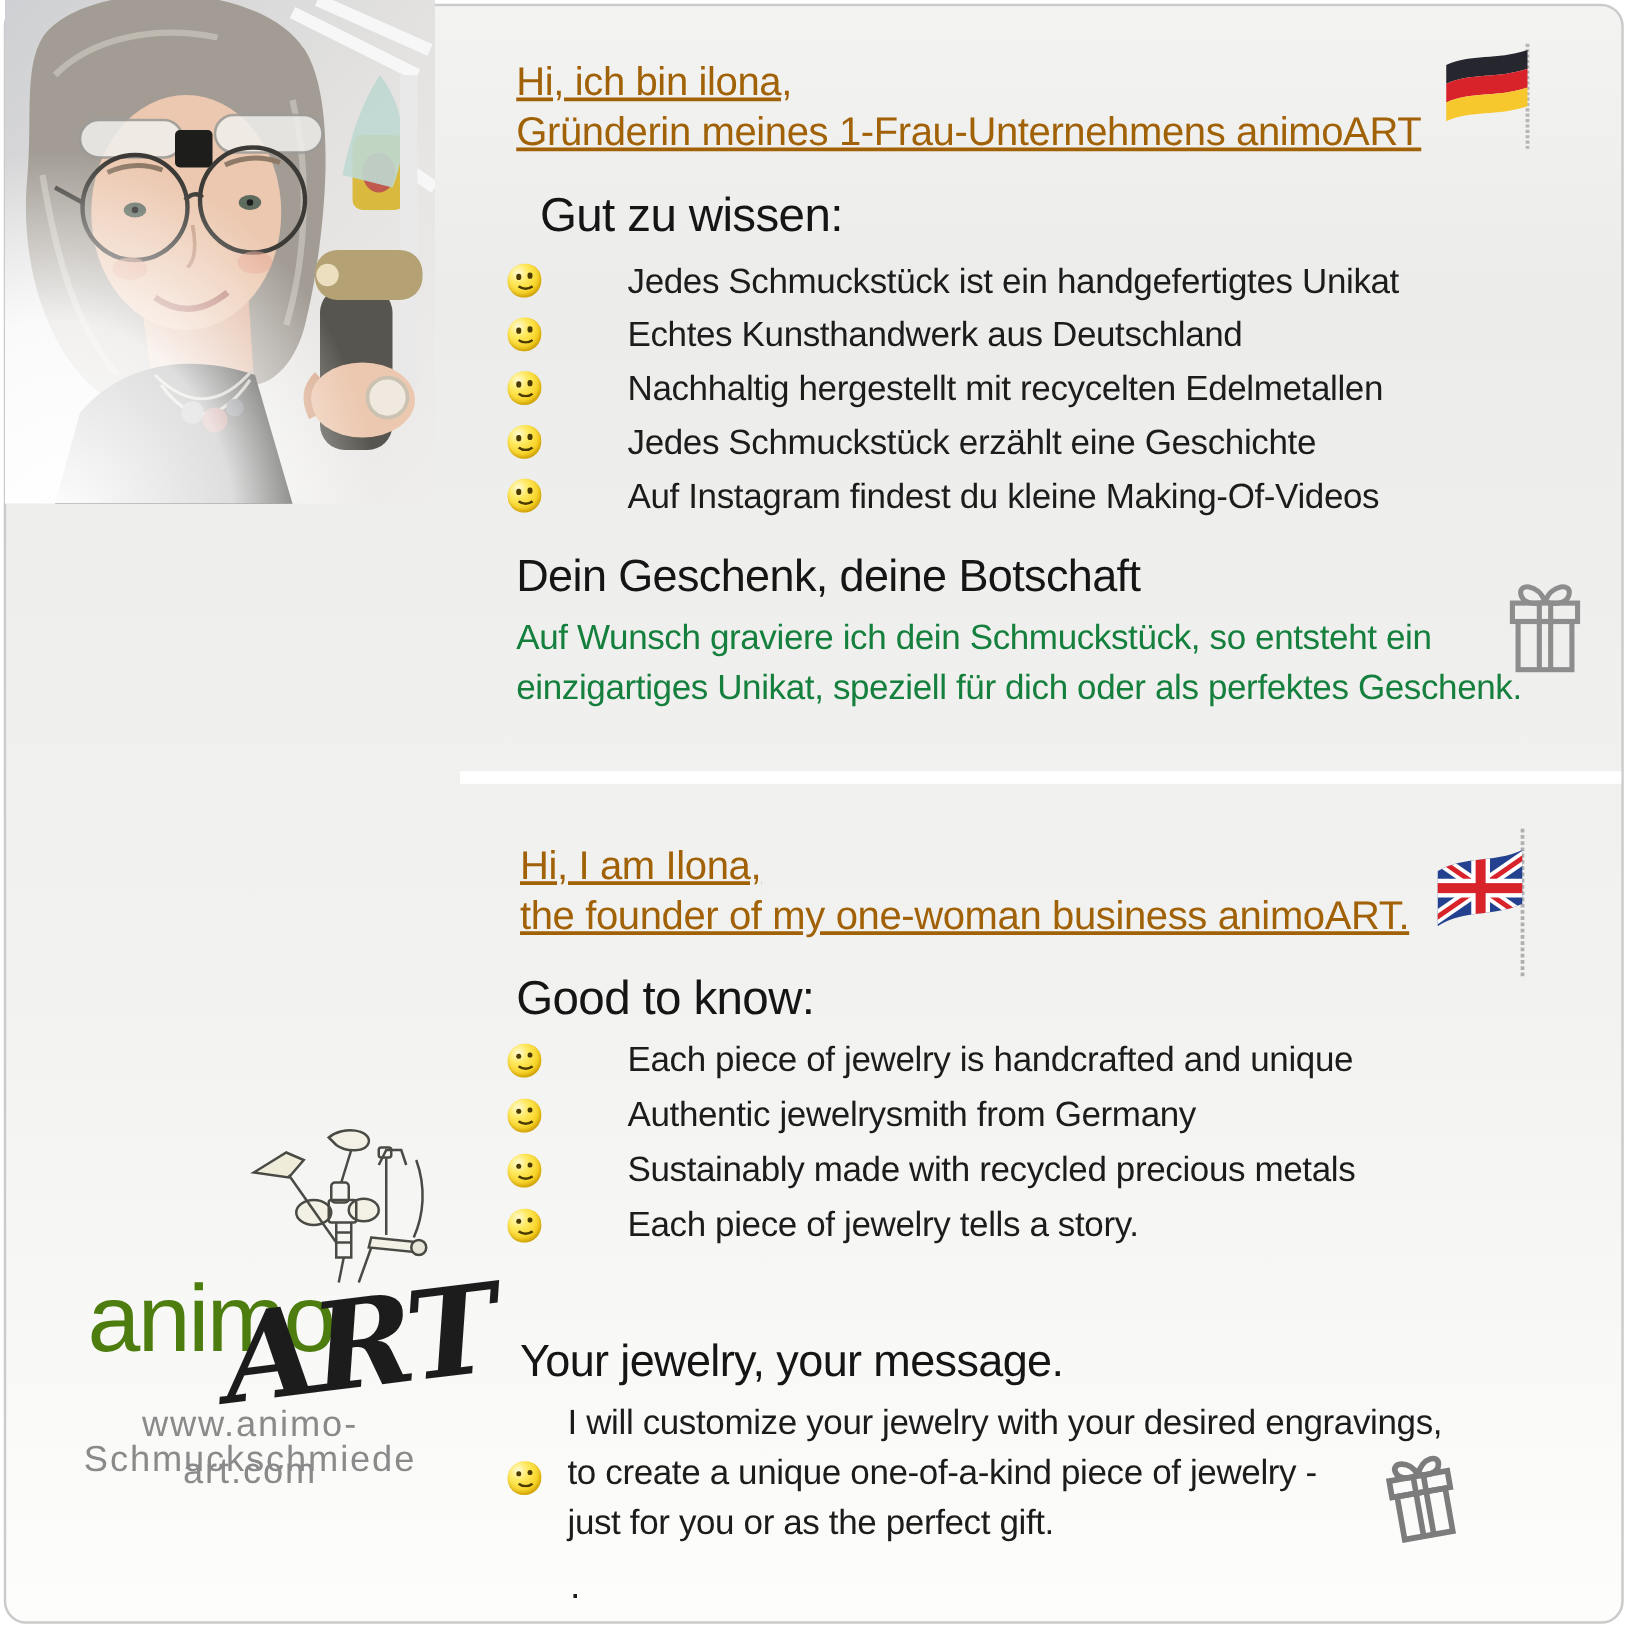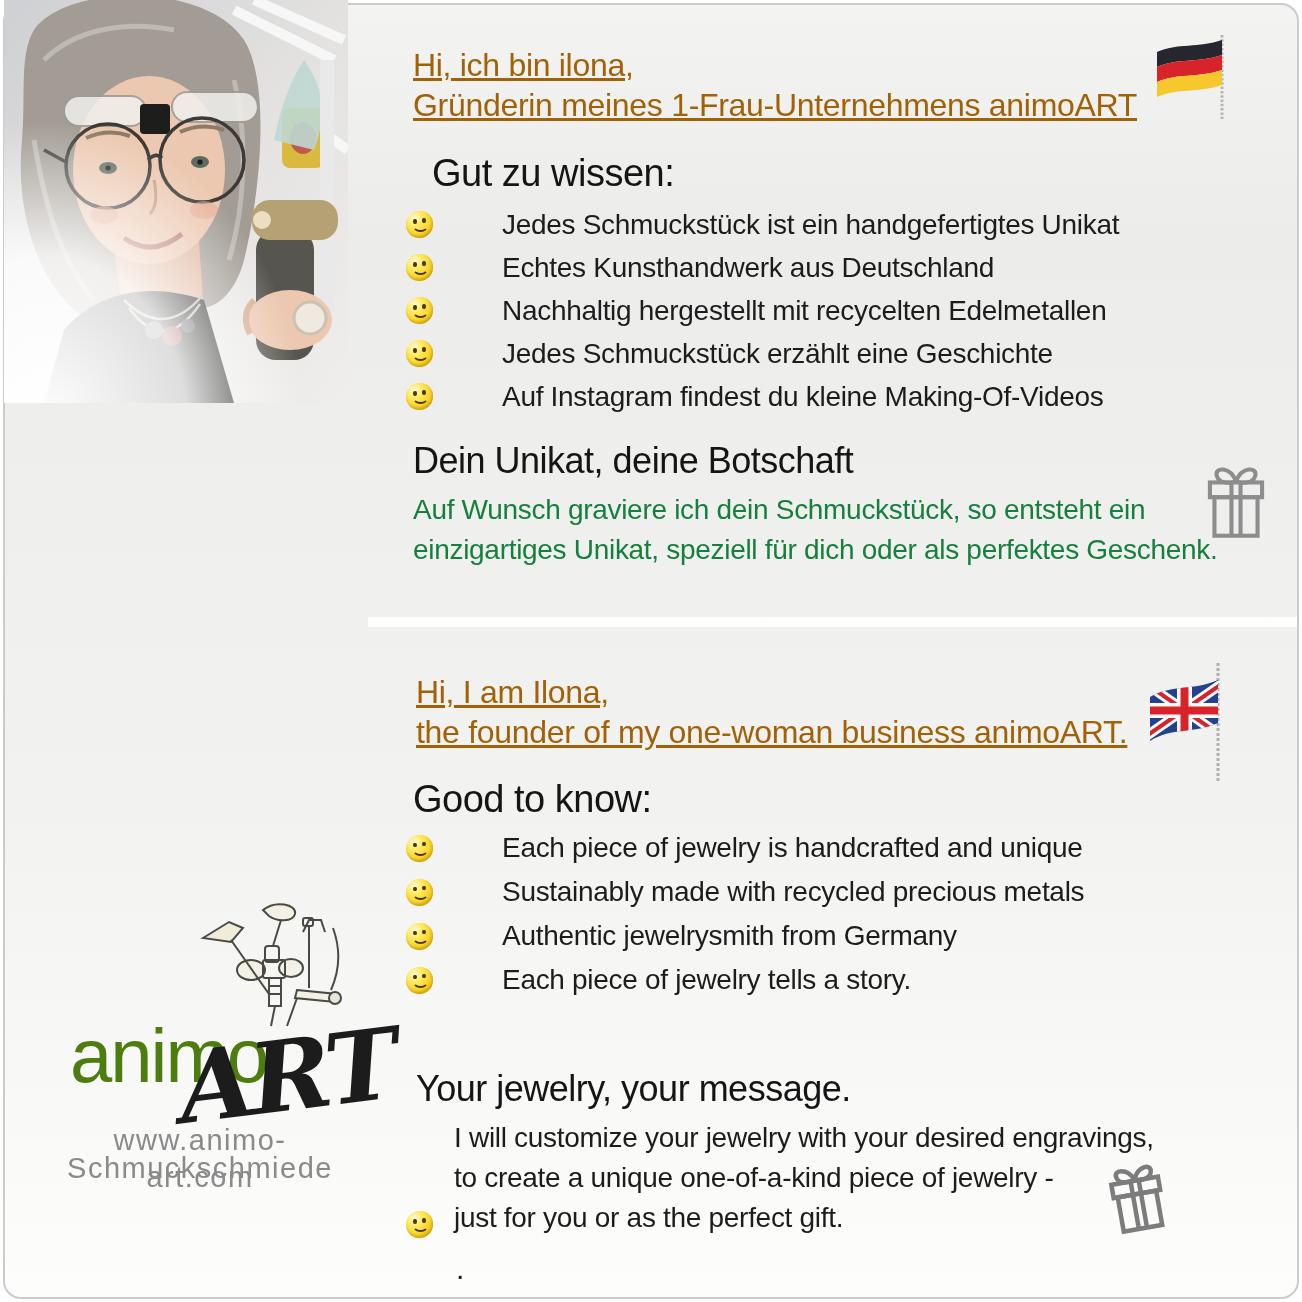--- a/index.html
+++ b/index.html
@@ -16,21 +16,21 @@
   .bullets{display:flex;flex-direction:column;}
   .bullet-row{display:flex;align-items:center;height:43px;}
   .bullet-row .txt{font-size:28px;color:#1c1c1c;letter-spacing:-0.3px;white-space:nowrap;margin-left:48px;}
   .smiley{width:27px;height:27px;border-radius:50% 46% 50% 48%;flex:0 0 27px;margin-right:21px;position:relative;
     background:radial-gradient(circle at 32% 28%, #fffbd8 0%, #ffe95e 30%, #f6cd16 72%, #d8a900 100%);
     box-shadow:inset -1px -2px 3px rgba(160,110,0,.45);}
   .smiley::before{content:"";position:absolute;left:7px;top:8px;width:3.5px;height:4.5px;background:#4a3a00;border-radius:50%;
     box-shadow:9px -1px 0 #4a3a00;}
   .smiley::after{content:"";position:absolute;left:6px;top:6px;width:13px;height:11px;border:2.4px solid transparent;
     border-bottom-color:#4a3a00;border-radius:50%;}
-  .bullet-para{display:flex;align-items:flex-end;}
+  .bullet-para{display:flex;align-items:center;}
   .bullet-para .smiley{margin-top:8px;}
   .bullet-para .txt{font-size:28px;line-height:40px;color:#1c1c1c;letter-spacing:-0.3px;}
   .logo-animo{font-size:76px;font-weight:200;color:#4d7c0f;letter-spacing:-2px;}
   .logo-art{font-family:"DejaVu Serif", serif;font-style:italic;font-weight:700;font-size:98px;color:#1c1c1c;
     transform:rotate(-7deg);transform-origin:left top;letter-spacing:-4px;}
   .logo-small{font-size:29px;font-weight:300;color:#8a8a8a;letter-spacing:1.5px;text-align:center;width:280px;line-height:37px;}
   .stray{font-size:30px;color:#1c1c1c;}
 </style>
 </head>
 <body>
@@ -137,21 +137,21 @@
     <div class="bullet-row">
       <span class="smiley"></span>
       <span class="txt">Jedes Schmuckstück erzählt eine Geschichte</span>
     </div>
     <div class="bullet-row">
       <span class="smiley"></span>
       <span class="txt">Auf Instagram findest du kleine Making-Of-Videos</span>
     </div>
   </div>
 
-  <div class="abs h-sub" style="left:413px;top:440px;">Dein Unikat, deine Botschaft</div>
+  <div class="abs h-sub" style="left:413px;top:440px;">Dein Geschenk, deine Botschaft</div>
 
   <div class="abs para" style="left:413px;top:490px;">
     <div>Auf Wunsch graviere ich dein Schmuckstück, so entsteht ein</div>
     <div>einzigartiges Unikat, speziell für dich oder als perfektes Geschenk.</div>
   </div>
 
   <div class="abs" style="left:1202px;top:462px;width:68px;height:84px;">
     <svg width="68" height="84" viewBox="0 0 60 74">
       <g fill="none" stroke="#8d8d8d" stroke-width="3.6">
         <path d="M30,17 C25,4 11,4 13,12 C14.5,19 24,19 30,17 Z"></path>
@@ -193,25 +193,25 @@
 
   <div class="abs h-big" style="left:413px;top:778px;">Good to know:</div>
 
   <div class="abs bullets" style="left:406px;top:826px;">
     <div class="bullet-row" style="height:44px;">
       <span class="smiley"></span>
       <span class="txt">Each piece of jewelry is handcrafted and unique</span>
     </div>
     <div class="bullet-row" style="height:44px;">
       <span class="smiley"></span>
+      <span class="txt">Authentic jewelrysmith from Germany</span>
+    </div>
+    <div class="bullet-row" style="height:44px;">
+      <span class="smiley"></span>
       <span class="txt">Sustainably made with recycled precious metals</span>
-    </div>
-    <div class="bullet-row" style="height:44px;">
-      <span class="smiley"></span>
-      <span class="txt">Authentic jewelrysmith from Germany</span>
     </div>
     <div class="bullet-row" style="height:44px;">
       <span class="smiley"></span>
       <span class="txt">Each piece of jewelry tells a story.</span>
     </div>
   </div>
 
   <div class="abs h-sub" style="left:416px;top:1068px;">Your jewelry, your message.</div>
 
   <div class="abs bullet-para" style="left:406px;top:1118px;">

